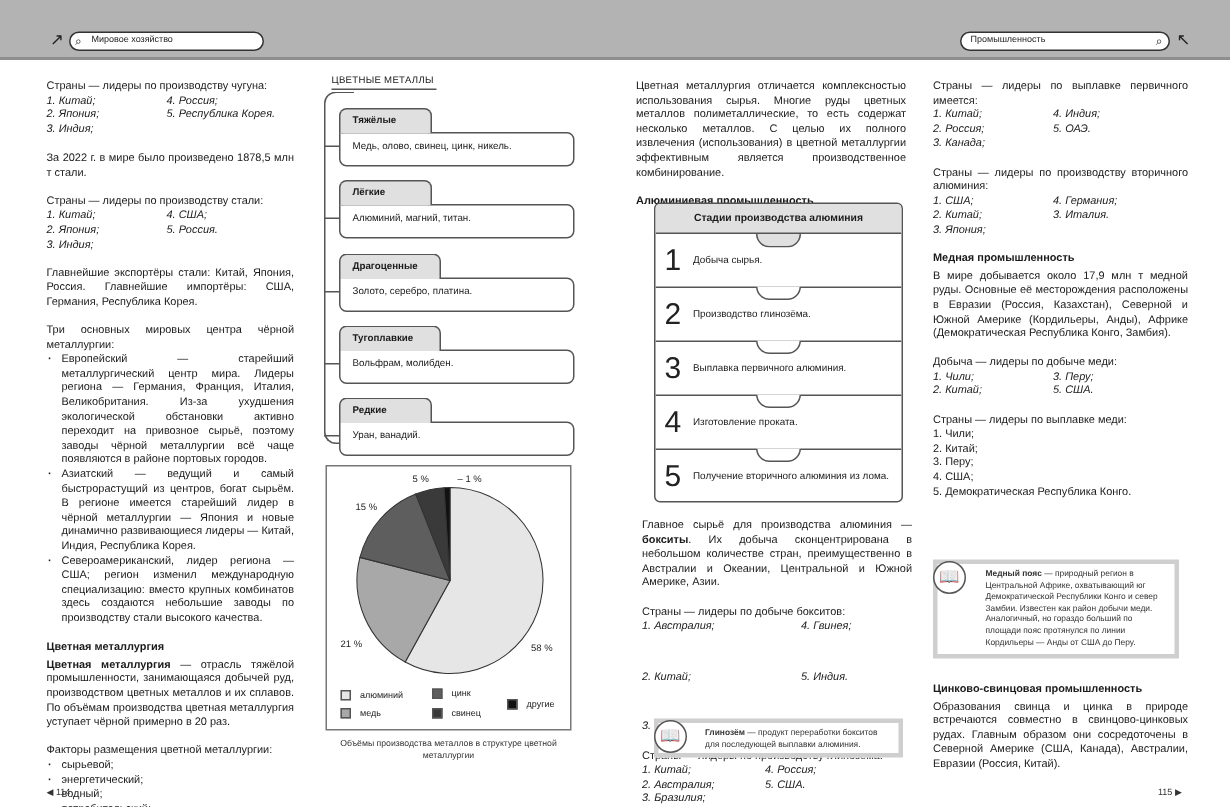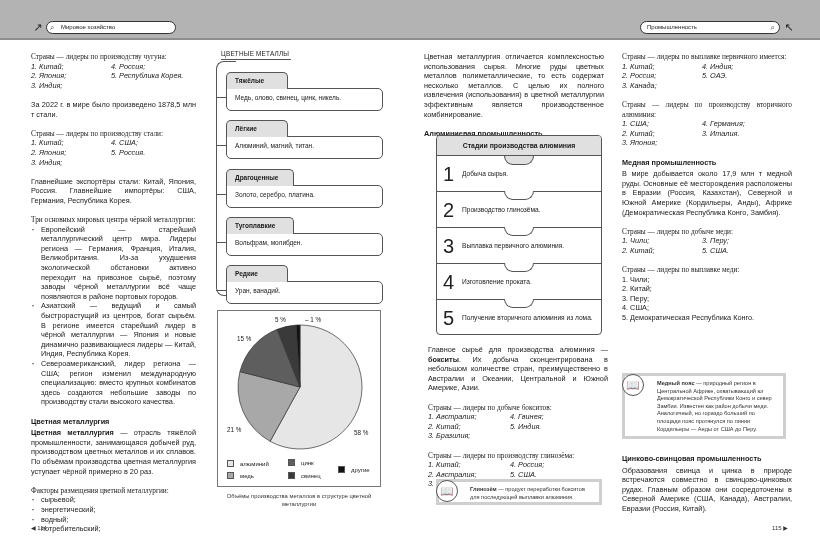--- a/index.html
+++ b/index.html
@@ -10,21 +10,21 @@
   .searchbox { position: absolute; top: 21px; height: 13px; background: #fff; border: 1px solid #333; border-radius: 7px; font-size: 6px; line-height: 11px; color: #222; }
   .searchbox.left { left: 46px; width: 130px; padding-left: 14px; }
   .searchbox.right { left: 640px; width: 140px; padding-left: 6px; }
   .searchbox .mag { position: absolute; top: 1px; font-size: 8px; line-height: 9px; color: #333; }
   .searchbox.left .mag { left: 3px; }
   .searchbox.right .mag { right: 4px; }
   .hdr-icon { position: absolute; top: 20px; width: 14px; height: 14px; font-size: 11px; line-height: 14px; text-align: center; color: #222; }
 
   .col { position: absolute; font-size: 7.3px; line-height: 9.6px; }
   .col p { margin-bottom: 9.6px; text-align: justify; }
-  .col p.tight { margin-bottom: 0; font-family: Liberation Serif, serif; }
+  .col p.tight { margin-bottom: 0; }
   .col .head { font-weight: bold; margin-bottom: 2px; }
   .grid2 { display: grid; grid-template-columns: 80px 1fr; margin-bottom: 9.6px; font-style: italic; }
   .grid2 span { display: block; }
   .list3 { margin-bottom: 9.6px; }
   .bullets { list-style: none; margin-bottom: 9.6px; }
   .bullets li { position: relative; padding-left: 10px; text-align: justify; }
   .bullets li::before { content: "·"; position: absolute; left: 1px; top: 0; font-weight: bold; }
   b.em { font-weight: bold; }
 
   
@@ -209,21 +209,21 @@
   <div class="stage">
       <span class="notch"></span>
       <span class="num">5</span>
       <span class="txt">Получение вторичного алюминия из лома.</span>
     </div>
 </div>
 
 <div class="col" style="left:428px; top:345px; width:180px;">
   <p><span>Главное сырьё для производства алюминия — </span><b class="em">бокситы</b><span>. Их добыча сконцентрирована в небольшом количестве стран, преимущественно в Австралии и Океании, Центральной и Южной Америке, Азии.</span></p>
   <p class="tight">Страны — лидеры по добыче бокситов:</p>
-  <div class="grid2" style="grid-template-columns:82px 1fr;">
+  <div class="grid2" style="grid-template-columns:82px 1fr;gap:24px;">
     <span>1. Австралия;</span>
     <span>4. Гвинея;</span>
     <span>2. Китай;</span>
     <span>5. Индия.</span>
     <span>3. Бразилия;</span>
   </div>
   <p class="tight">Страны — лидеры по производству глинозёма:</p>
   <div class="grid2" style="grid-template-columns:82px 1fr;">
     <span>1. Китай;</span>
     <span>4. Россия;</span>
@@ -250,21 +250,21 @@
   <p class="tight">Страны — лидеры по производству вторичного алюминия:</p>
   <div class="grid2">
     <span>1. США;</span>
     <span>4. Германия;</span>
     <span>2. Китай;</span>
     <span>3. Италия.</span>
     <span>3. Япония;</span>
   </div>
   <div class="head">Медная промышленность</div>
   <p>В мире добывается около 17,9 млн т медной руды. Основные её месторождения расположены в Евразии (Россия, Казахстан), Северной и Южной Америке (Кордильеры, Анды), Африке (Демократическая Республика Конго, Замбия).</p>
-  <p class="tight">Страны — лидеры по добыче меди:</p>
+  <p class="tight">Добыча — лидеры по добыче меди:</p>
   <div class="grid2">
     <span>1. Чили;</span>
     <span>3. Перу;</span>
     <span>2. Китай;</span>
     <span>5. США.</span>
   </div>
   <p class="tight">Страны — лидеры по выплавке меди:</p>
   <div class="list3">
     <div>1. Чили;</div>
     <div>2. Китай;</div>

